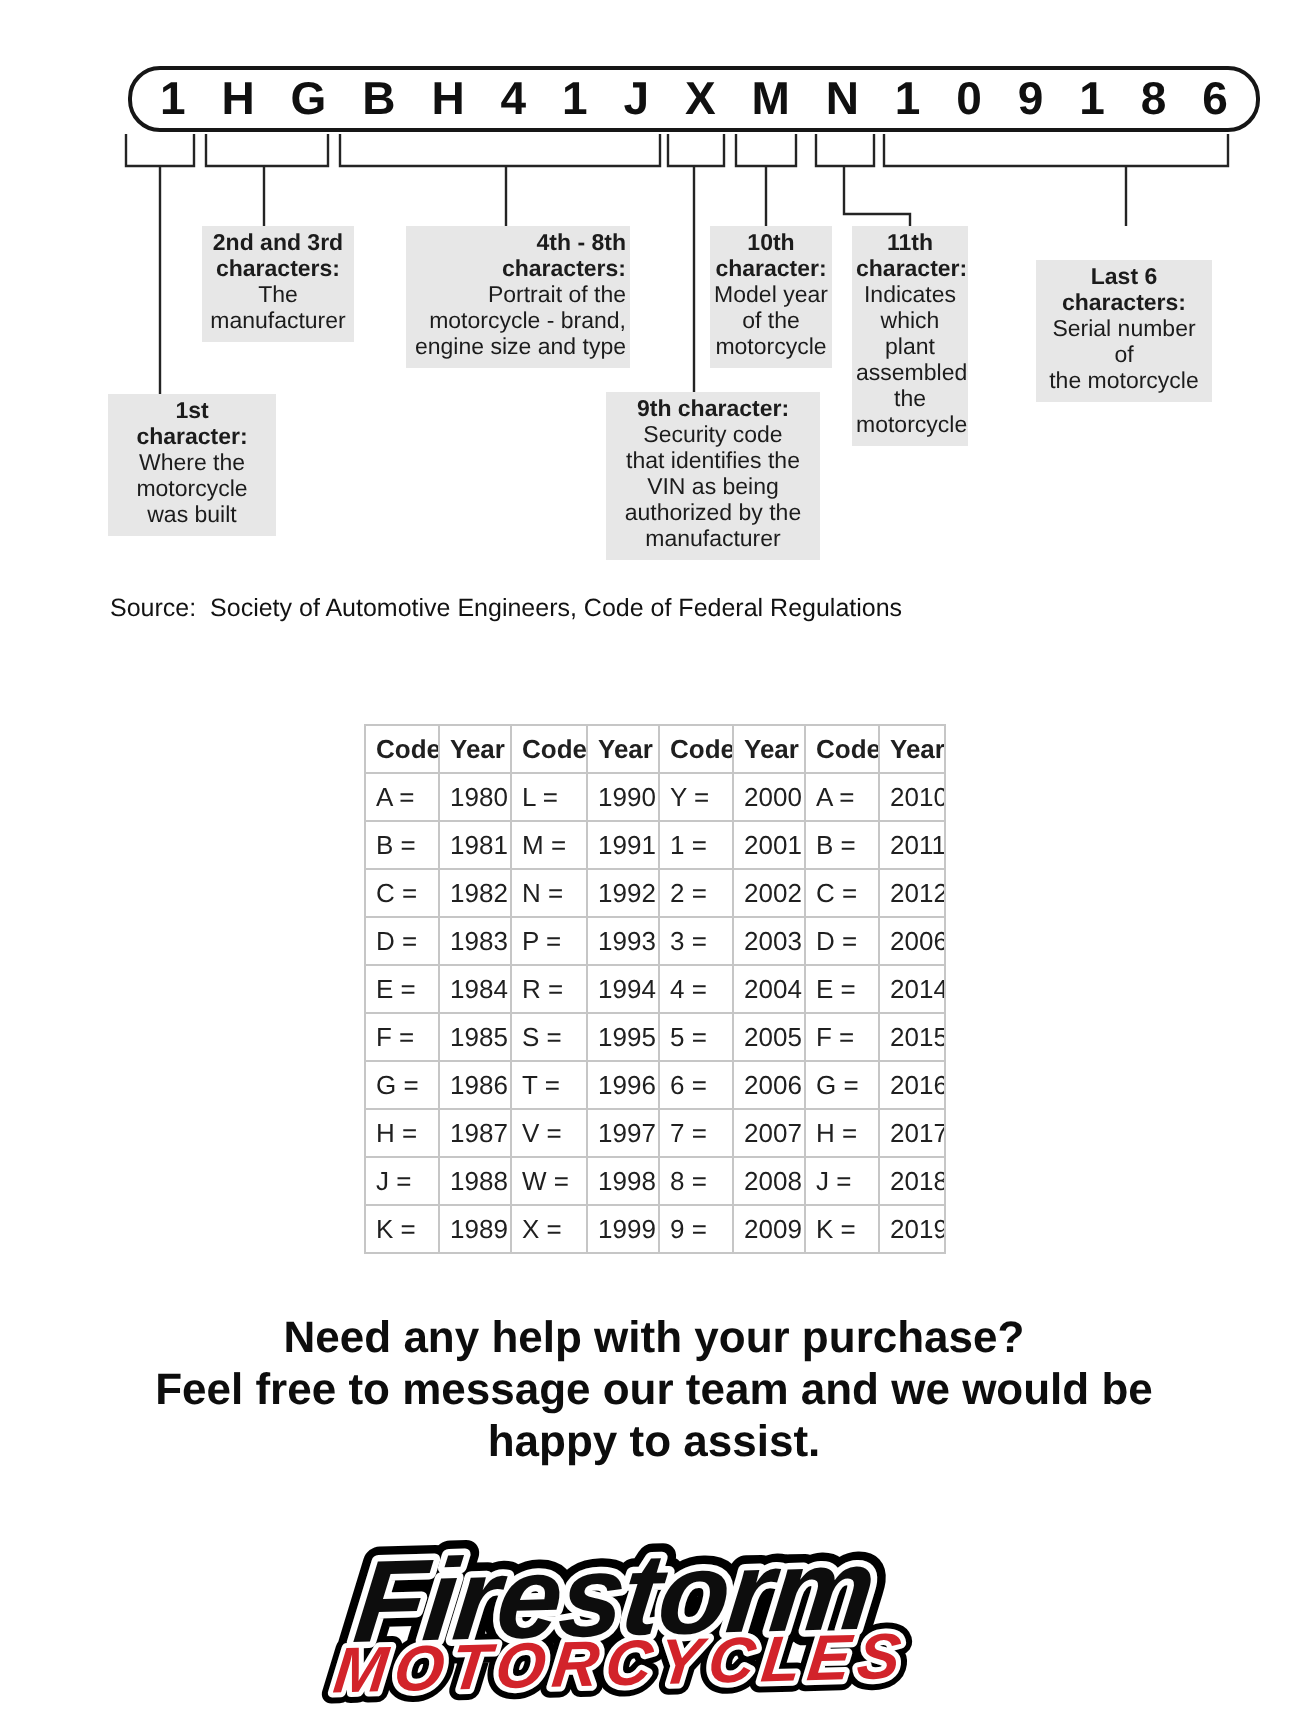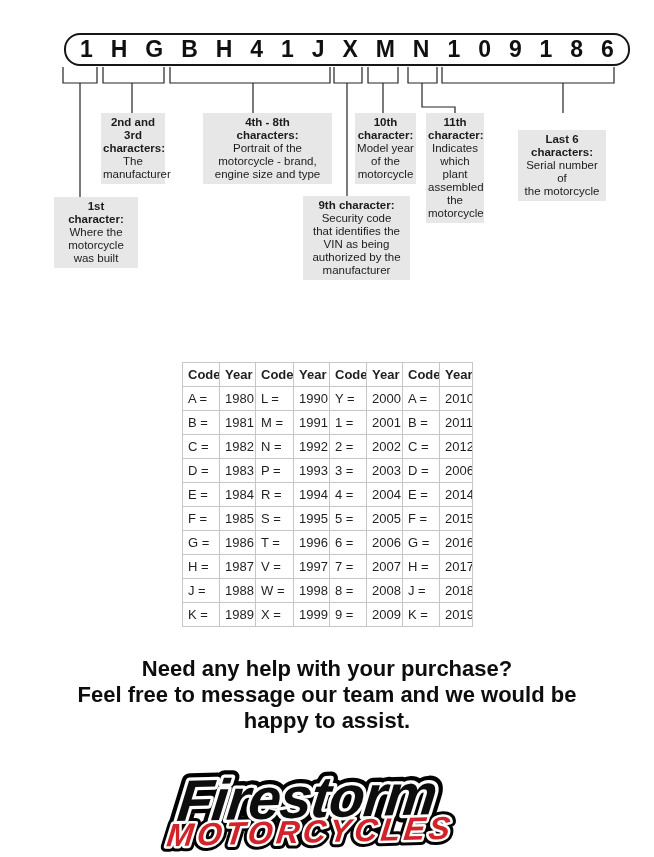--- a/index.html
+++ b/index.html
@@ -20,22 +20,22 @@
 
   
   .lbox{
     position:absolute;background:#e7e7e7;text-align:center;
     padding:3px 2px;box-sizing:border-box;
     font-size:11.5px;line-height:13px;color:#1c1c1c;
   }
   .lt{font-weight:bold;white-space:pre-line;}
   .lb{white-space:pre-line;}
   .lbox.b1{left:54px;top:197px;width:84px;}
-  .lbox.b2{left:101px;top:113px;width:64px;}
-  .lbox.b3{left:203px;top:113px;width:129px;}
+  .lbox.b2{left:101px;top:113px;width:76px;}
+  .lbox.b3{left:203px;top:113px;width:112px;text-align:right;}
   .lbox.b4{left:303px;top:196px;width:107px;}
   .lbox.b5{left:355px;top:113px;width:61px;}
   .lbox.b6{left:426px;top:113px;width:58px;}
   .lbox.b7{left:518px;top:130px;width:88px;}
 
   
   #source-note{position:absolute;left:55px;top:297px;font-size:12.5px;color:#121212;white-space:pre;}
 
   
   #table-wrap{position:absolute;left:182px;top:362px;border-radius:26px;}
@@ -138,20 +138,21 @@
 the
 motorcycle</div>
   </div>
   <div class="lbox b7">
     <div class="lt">Last 6
 characters:</div>
     <div class="lb">Serial number of
 the motorcycle</div>
   </div>
 
+  <div id="source-note">Source:  Society of Automotive Engineers, Code of Federal Regulations</div>
 
   <div id="table-wrap">
     <table class="yt" id="year-table">
       <colgroup>
         <col style="width:37px">
           <col style="width:36px">
         <col style="width:38px">
           <col style="width:36px">
         <col style="width:37px">
           <col style="width:36px">

